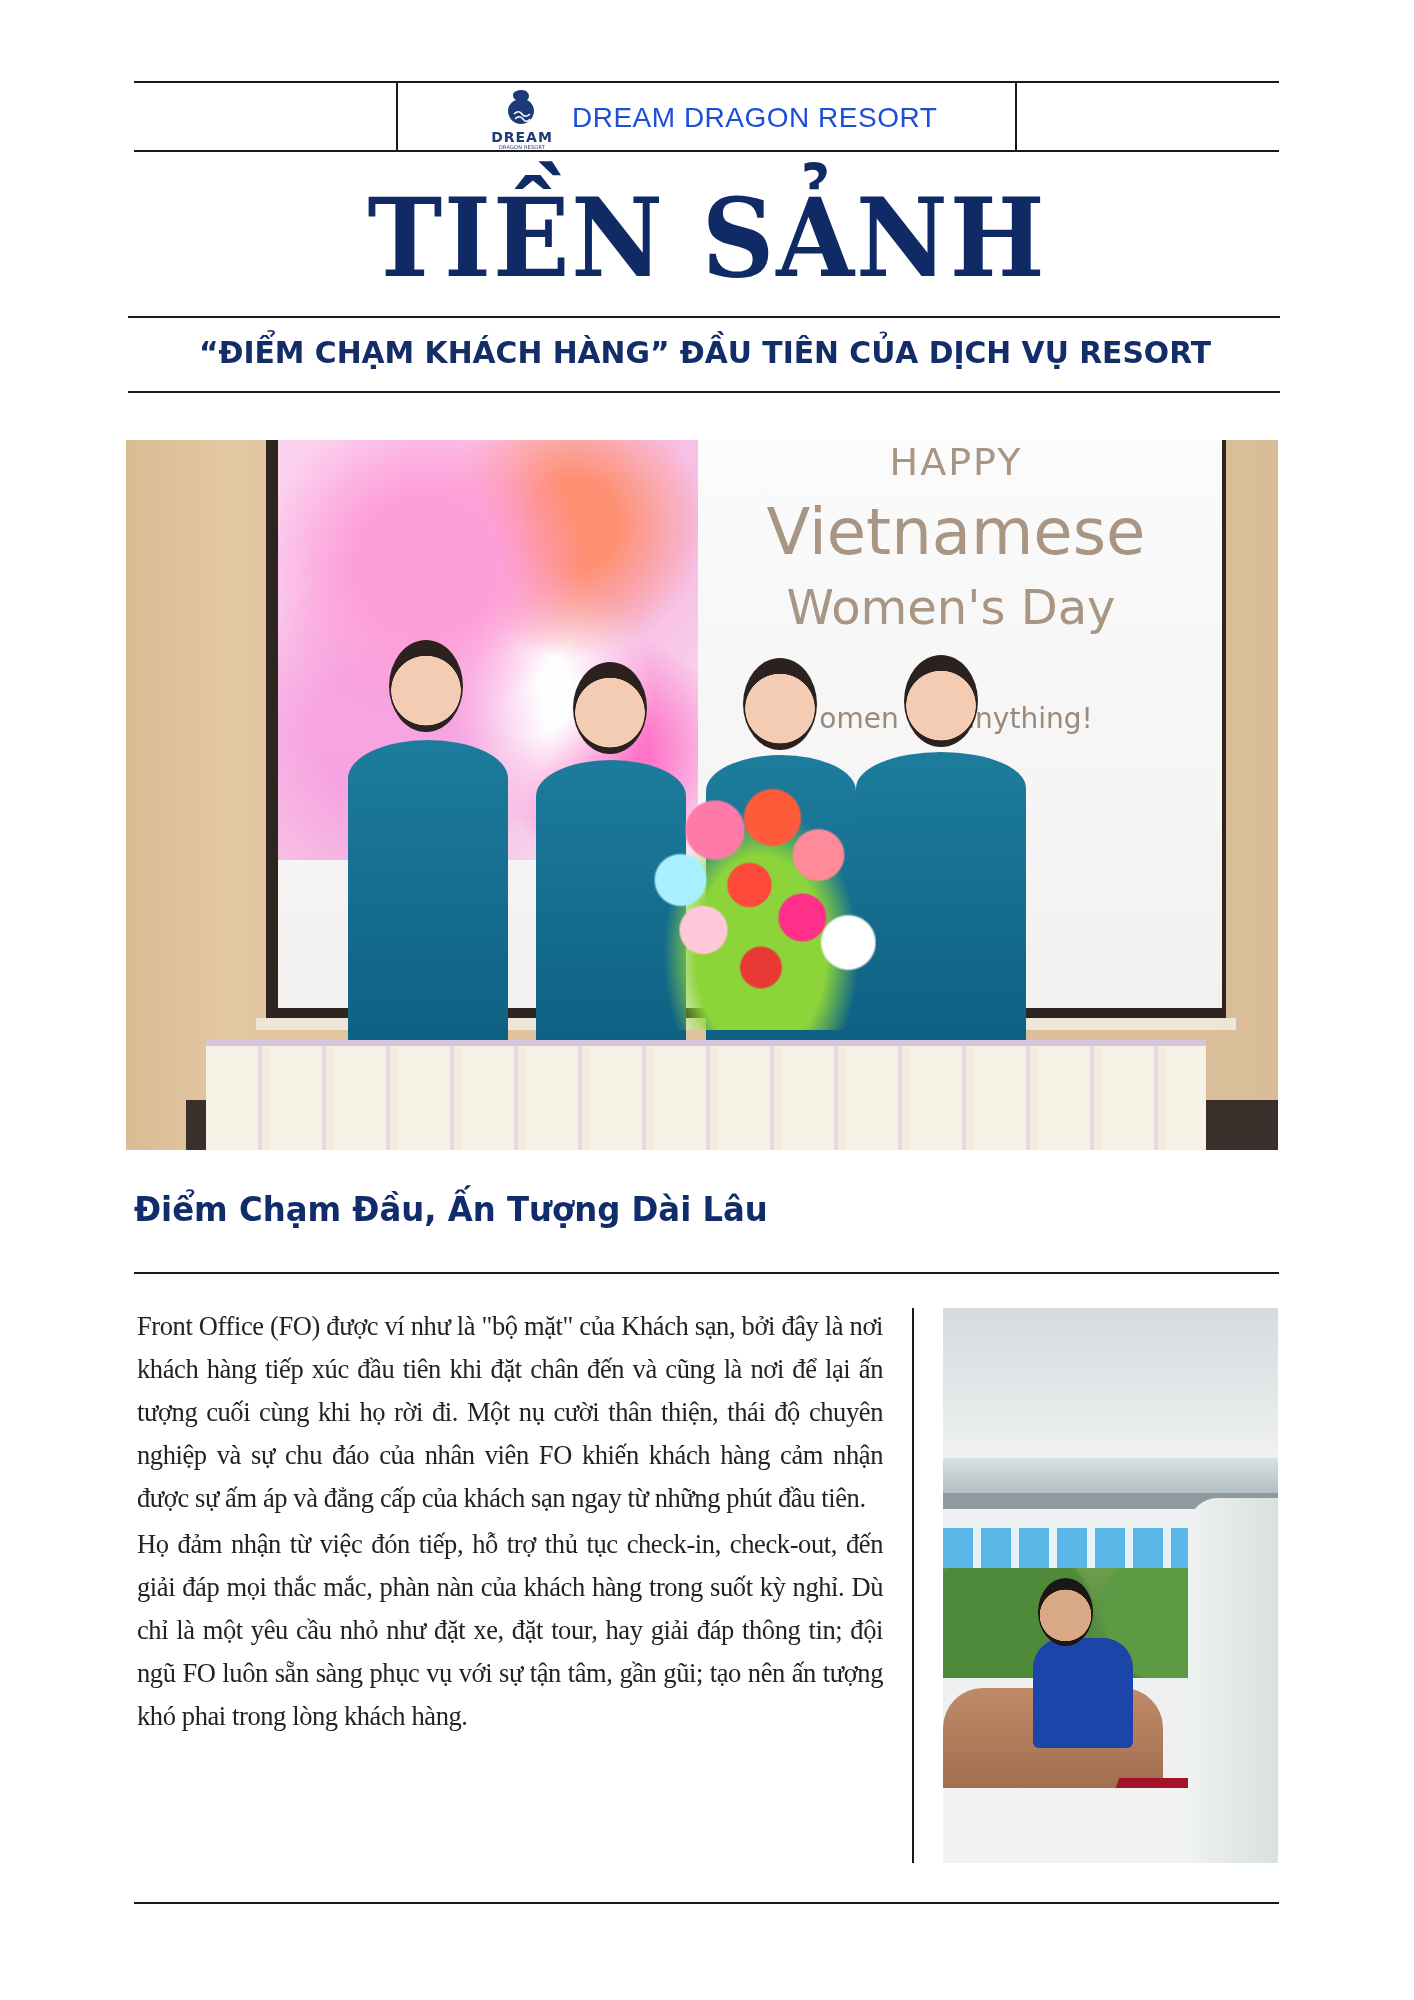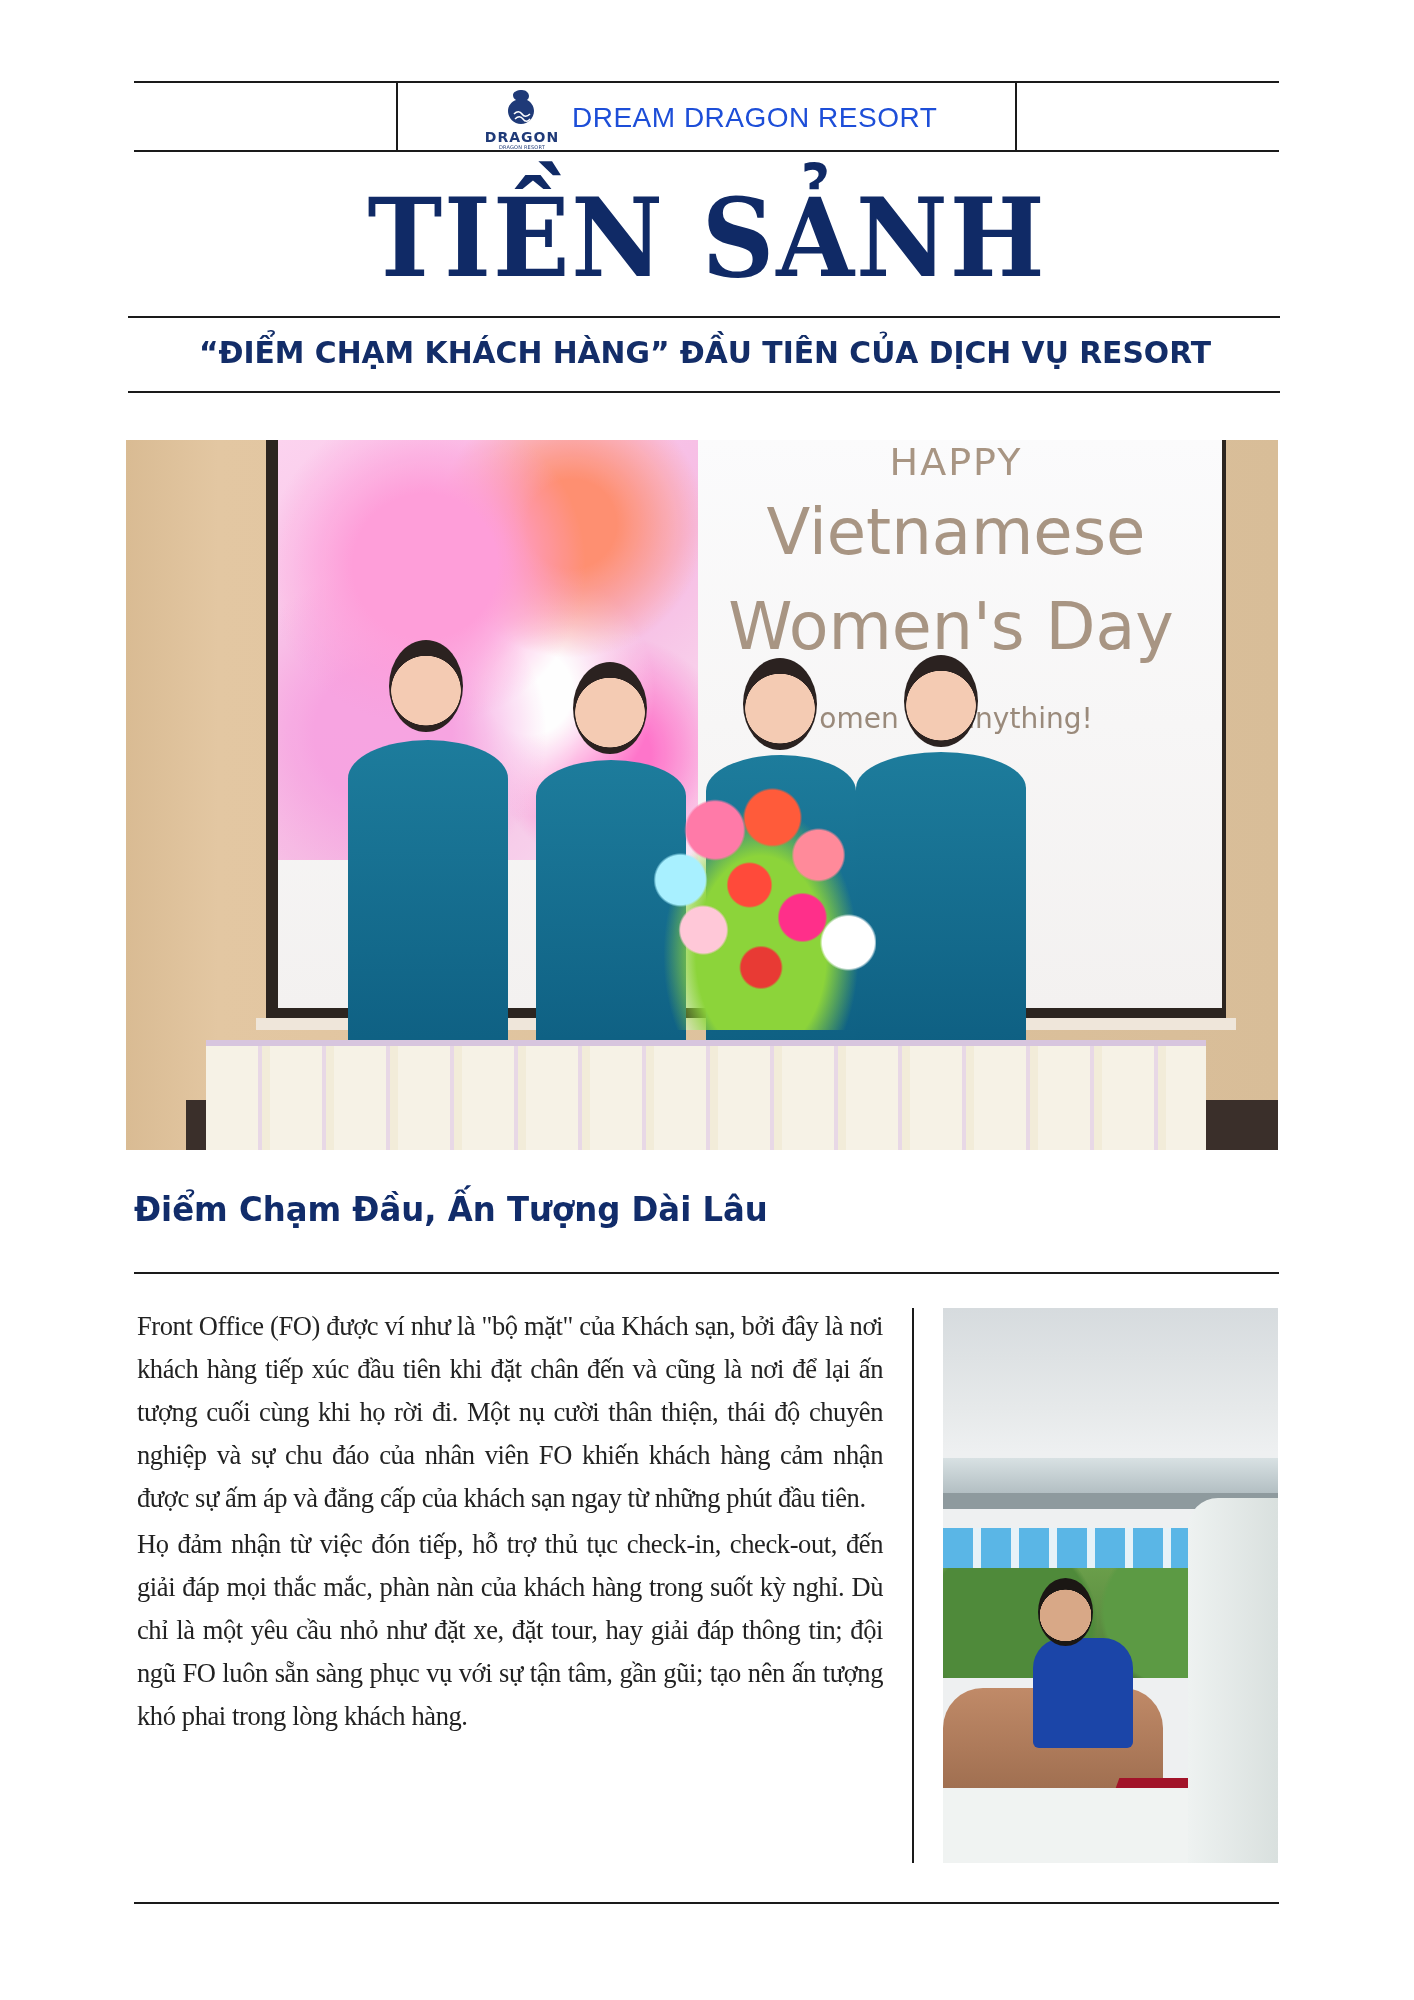--- a/index.html
+++ b/index.html
@@ -35,21 +35,21 @@
                    background:
                      radial-gradient(circle at 35% 30%, #ff9ad8 0 18%, transparent 40%),
                      radial-gradient(circle at 70% 20%, #ff8a6a 0 10%, transparent 30%),
                      radial-gradient(circle at 25% 70%, #f7a0e0 0 16%, transparent 38%),
                      radial-gradient(circle at 60% 60%, #ffffff 0 12%, transparent 35%),
                      radial-gradient(circle at 80% 75%, #ff6fc8 0 8%, transparent 26%),
                      linear-gradient(135deg, #fdd1ef, #f6b9e3 60%, #fbe6f4); opacity: .95; }
   .hero .screen-text { position: absolute; left: 560px; width: 540px; text-align: center; color: #a89583; font-family: "DejaVu Sans", sans-serif; }
   .hero .st-happy { top: 0; font-size: 38px; letter-spacing: 2px; }
   .hero .st-viet { top: 55px; font-size: 64px; }
-  .hero .st-women { top: 149px; font-size: 65px; left: 530px; width: 590px; }
+  .hero .st-women { top: 139px; font-size: 48px; left: 530px; width: 590px; }
   .hero .st-tag { top: 262px; font-size: 28px; color: #9a8a7b; }
   .hero .ledge { position: absolute; left: 130px; top: 578px; width: 980px; height: 12px; background: #efe6da; }
   .hero .table { position: absolute; left: 60px; top: 660px; width: 1092px; height: 60px; background: #3a2f2a; }
   .hero .person { position: absolute; border-radius: 50% 50% 8px 8px / 12% 12% 0 0; background: linear-gradient(180deg,#1d7c9c,#0e5f82); }
   .hero .head { position: absolute; width: 74px; height: 92px; border-radius: 50%; background: radial-gradient(circle at 50% 55%, #f4cbb3 0 55%, #2b2220 56%); }
   .hero .bouquet { position: absolute; left: 520px; top: 340px; width: 230px; height: 250px;
                    background:
                      radial-gradient(circle at 30% 20%, #ff7aa8 0 11%, transparent 12%),
                      radial-gradient(circle at 55% 15%, #ff5b3a 0 11%, transparent 12%),
                      radial-gradient(circle at 75% 30%, #ff8a9a 0 10%, transparent 11%),
@@ -101,21 +101,21 @@
 
 <div class="masthead-brand">
   <div class="logo">
     <span>
       <svg viewBox="0 0 40 38">
         <path d="M20 2c4 0 7 3 7 6 0 2-1 3-2 4 4 2 7 6 7 11 0 7-6 13-13 13S6 30 6 23c0-5 3-9 8-11-2-1-3-3-3-5 0-3 4-5 9-5z" fill="#1f3a78"></path>
         <path d="M12 26c3-3 6-3 8 0s5 3 8 0" stroke="#ffffff" stroke-width="1.6" fill="none"></path>
         <path d="M13 31c3-3 6-3 8 0s5 3 7 0" stroke="#ffffff" stroke-width="1.4" fill="none"></path>
       </svg>
     </span>
-    <span class="logo-word">DRAGON</span>
+    <span class="logo-word">DREAM</span>
     <span class="logo-sub">DRAGON RESORT</span>
   </div>
   <span class="brand-name">DREAM DRAGON RESORT</span>
 </div>
 
 <h1 class="title">TIỀN SẢNH</h1>
 
 <div class="hline" style="left:128px;top:316px;width:1152px;"></div>
 <h2 class="subtitle">“ĐIỂM CHẠM KHÁCH HÀNG” ĐẦU TIÊN CỦA DỊCH VỤ RESORT</h2>
 <div class="hline" style="left:128px;top:391px;width:1152px;"></div>

